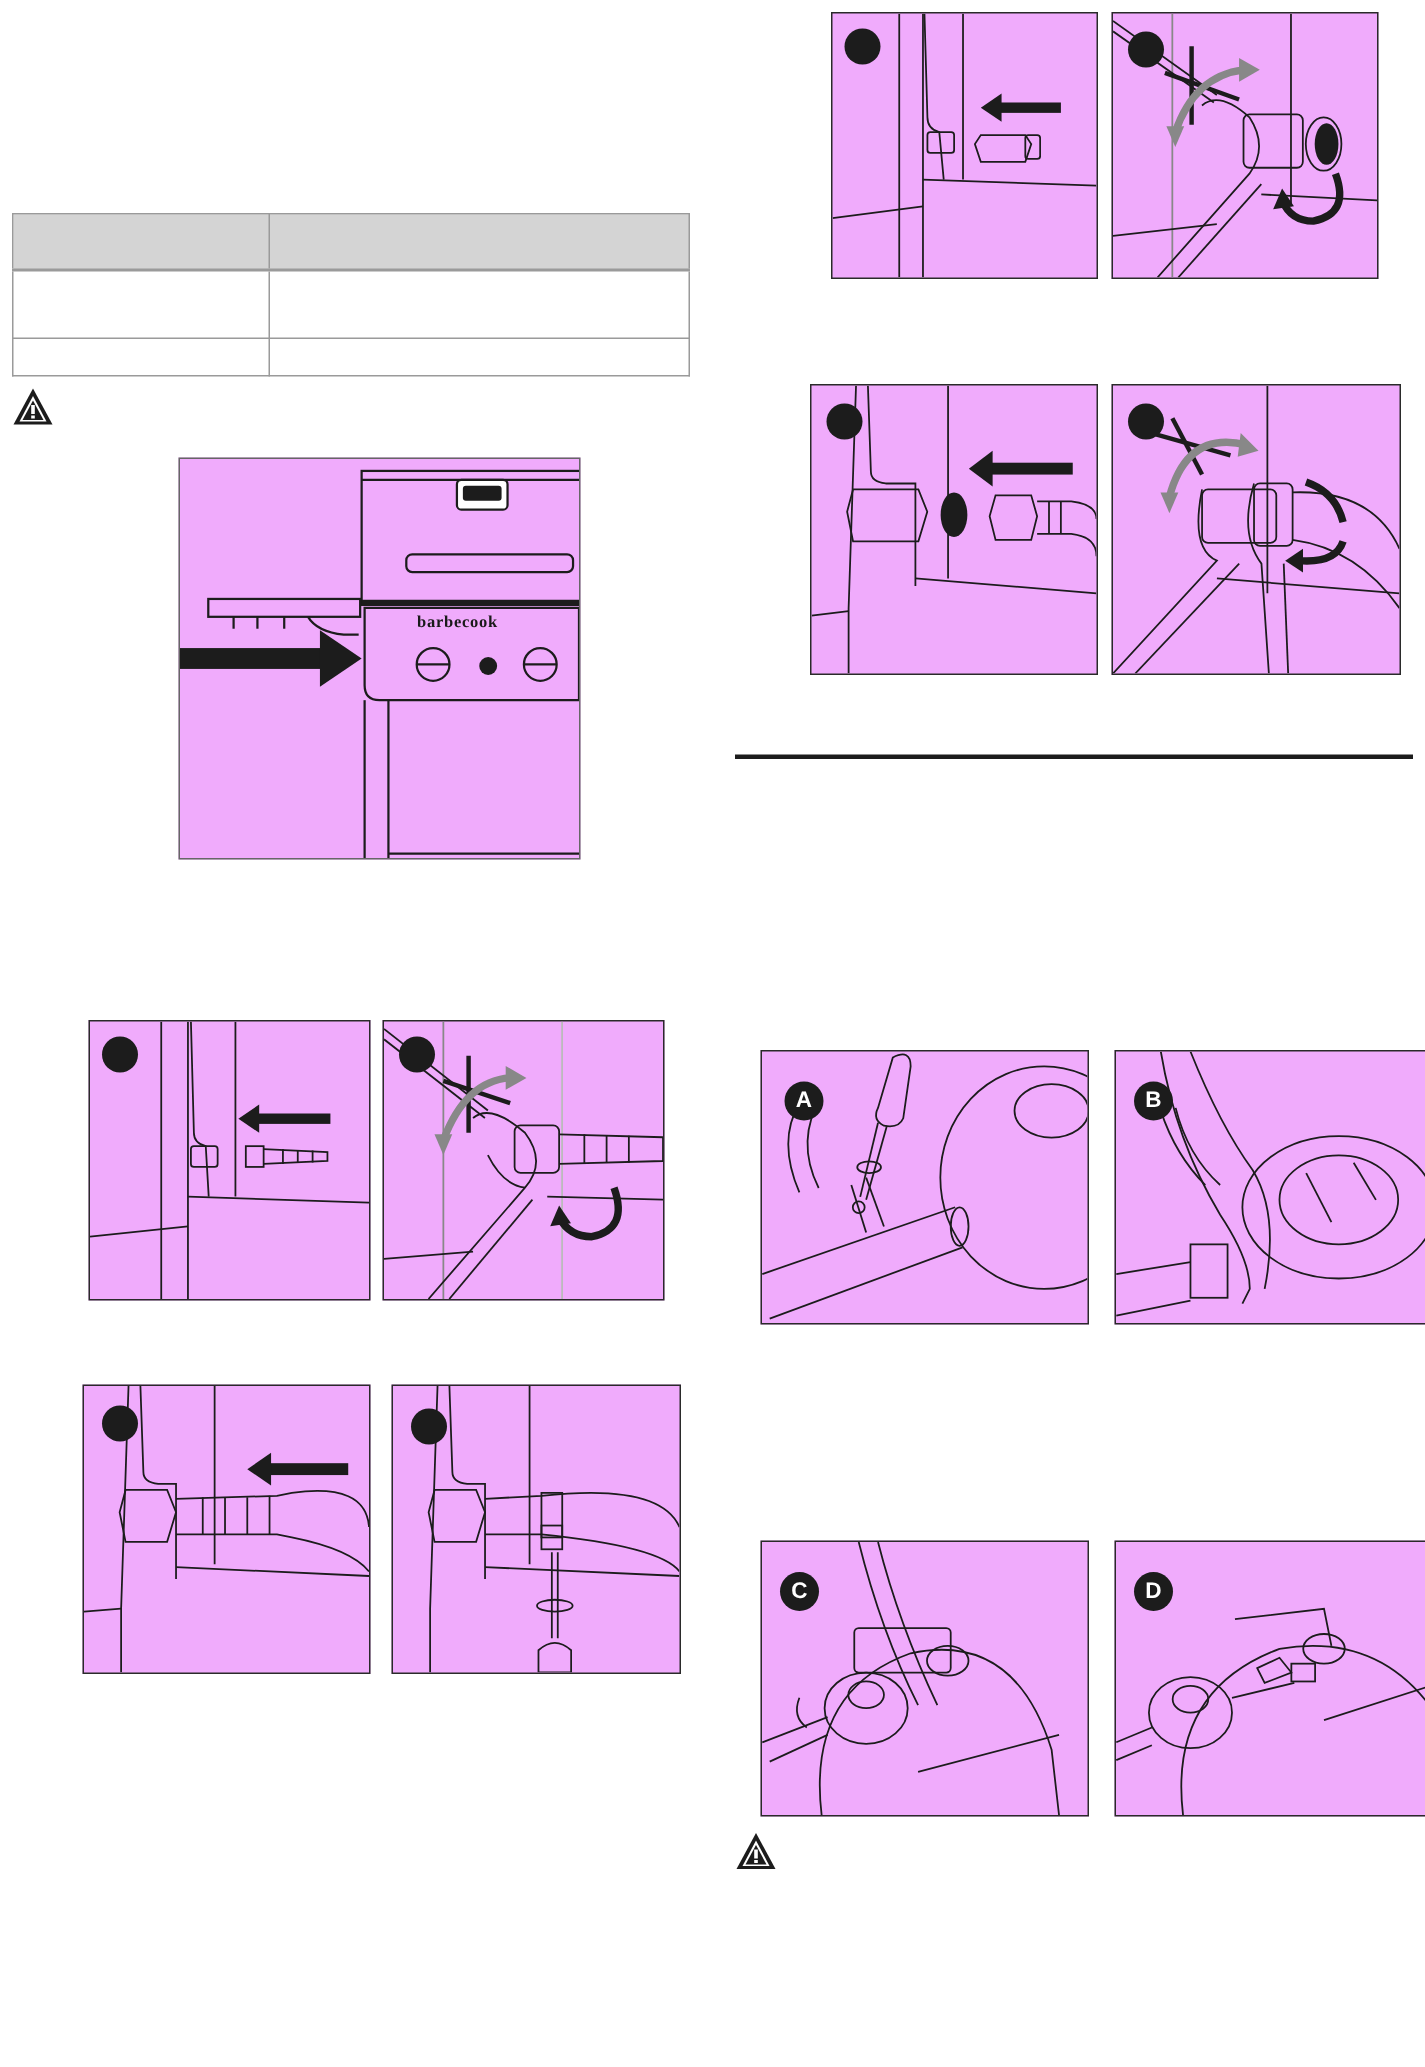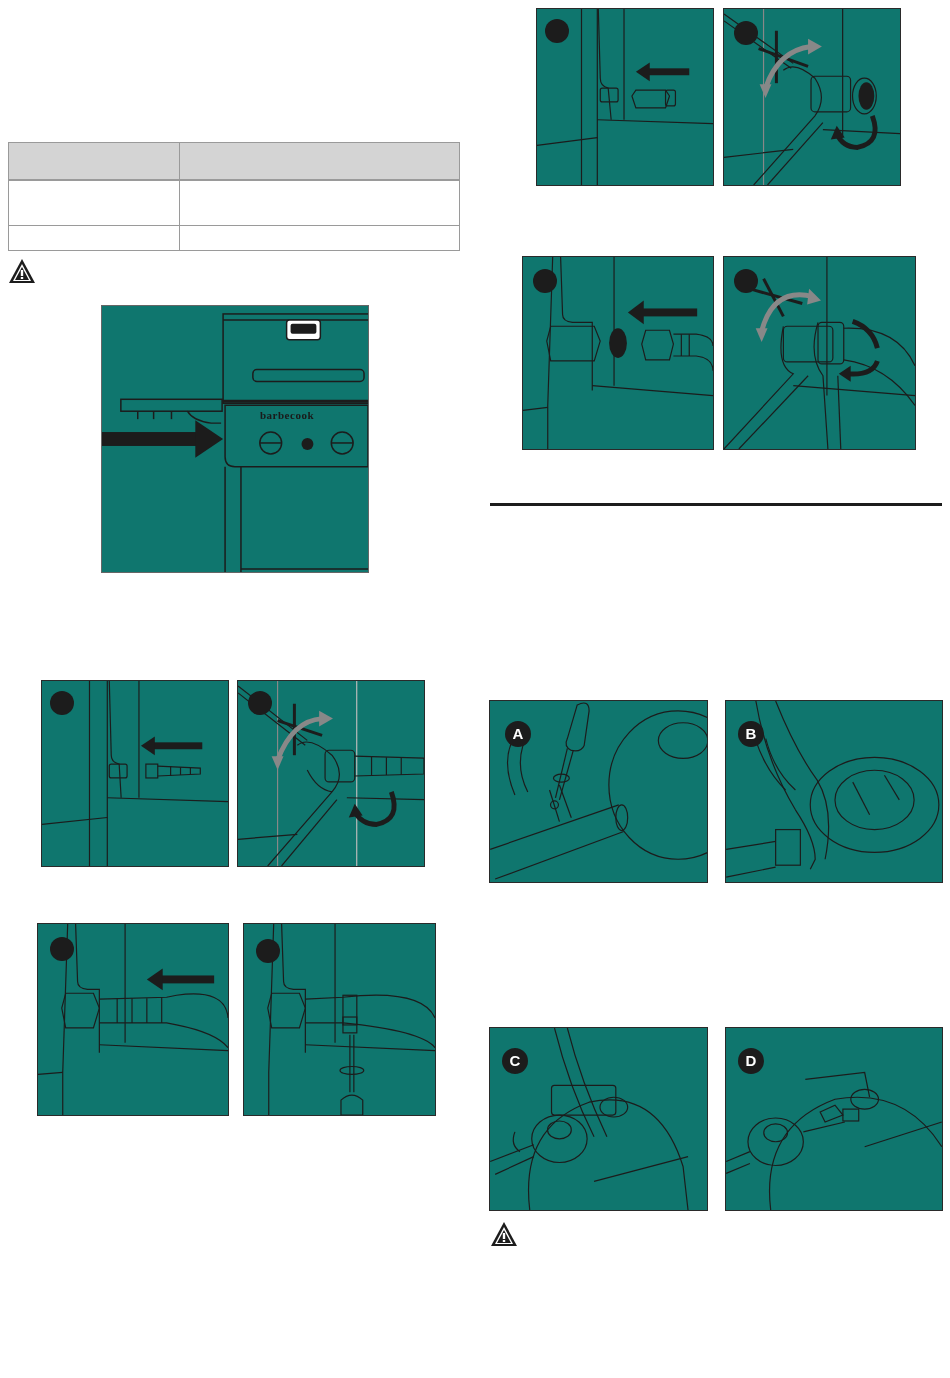--- a/index.html
+++ b/index.html
@@ -1,18 +1,18 @@
 <!DOCTYPE html>
 <html><head>
 <meta charset="utf-8">
 <style>
   html, body { margin:0; padding:0; background:#ffffff; }
   body { width:950px; height:1378px; position:relative; overflow:hidden; font-family:"Liberation Sans", sans-serif; color:#1a1a1a; }
   .abs { position:absolute; }
-  .panel { position:absolute; border:1.5px solid #2a2a2a; background:#0f766e; overflow:hidden; box-sizing:border-box; }
+  .panel { position:absolute; border:1.5px solid #2a2a2a; background:#f0abfc; overflow:hidden; box-sizing:border-box;margin-left:18px; }
   .panel svg { position:absolute; left:0; top:0; width:100%; height:100%; }
   .step-dot { position:absolute; width:24px; height:24px; border-radius:50%; background:#1c1c1c; color:#fff; font-weight:bold; font-size:15px; line-height:24px; text-align:center; font-family:"Liberation Sans", sans-serif; z-index:2; }
   table.spec { position:absolute; left:8px; top:142px; width:452px; border-collapse:collapse; }
   table.spec td, table.spec th { border:1px solid #9a9a9a; padding:0; font-size:12px; font-weight:normal; }
   table.spec th { background:#d4d4d4; height:36px; border-bottom:2px solid #9a9a9a; }
   table.spec td.r1 { height:44px; }
   table.spec td.r2 { height:24px; }
   .warn { position:absolute; width:28px; height:26px; }
   .rule { position:absolute; left:490px; top:503px; width:452px; height:3px; background:#1c1c1c; }
 </style>

